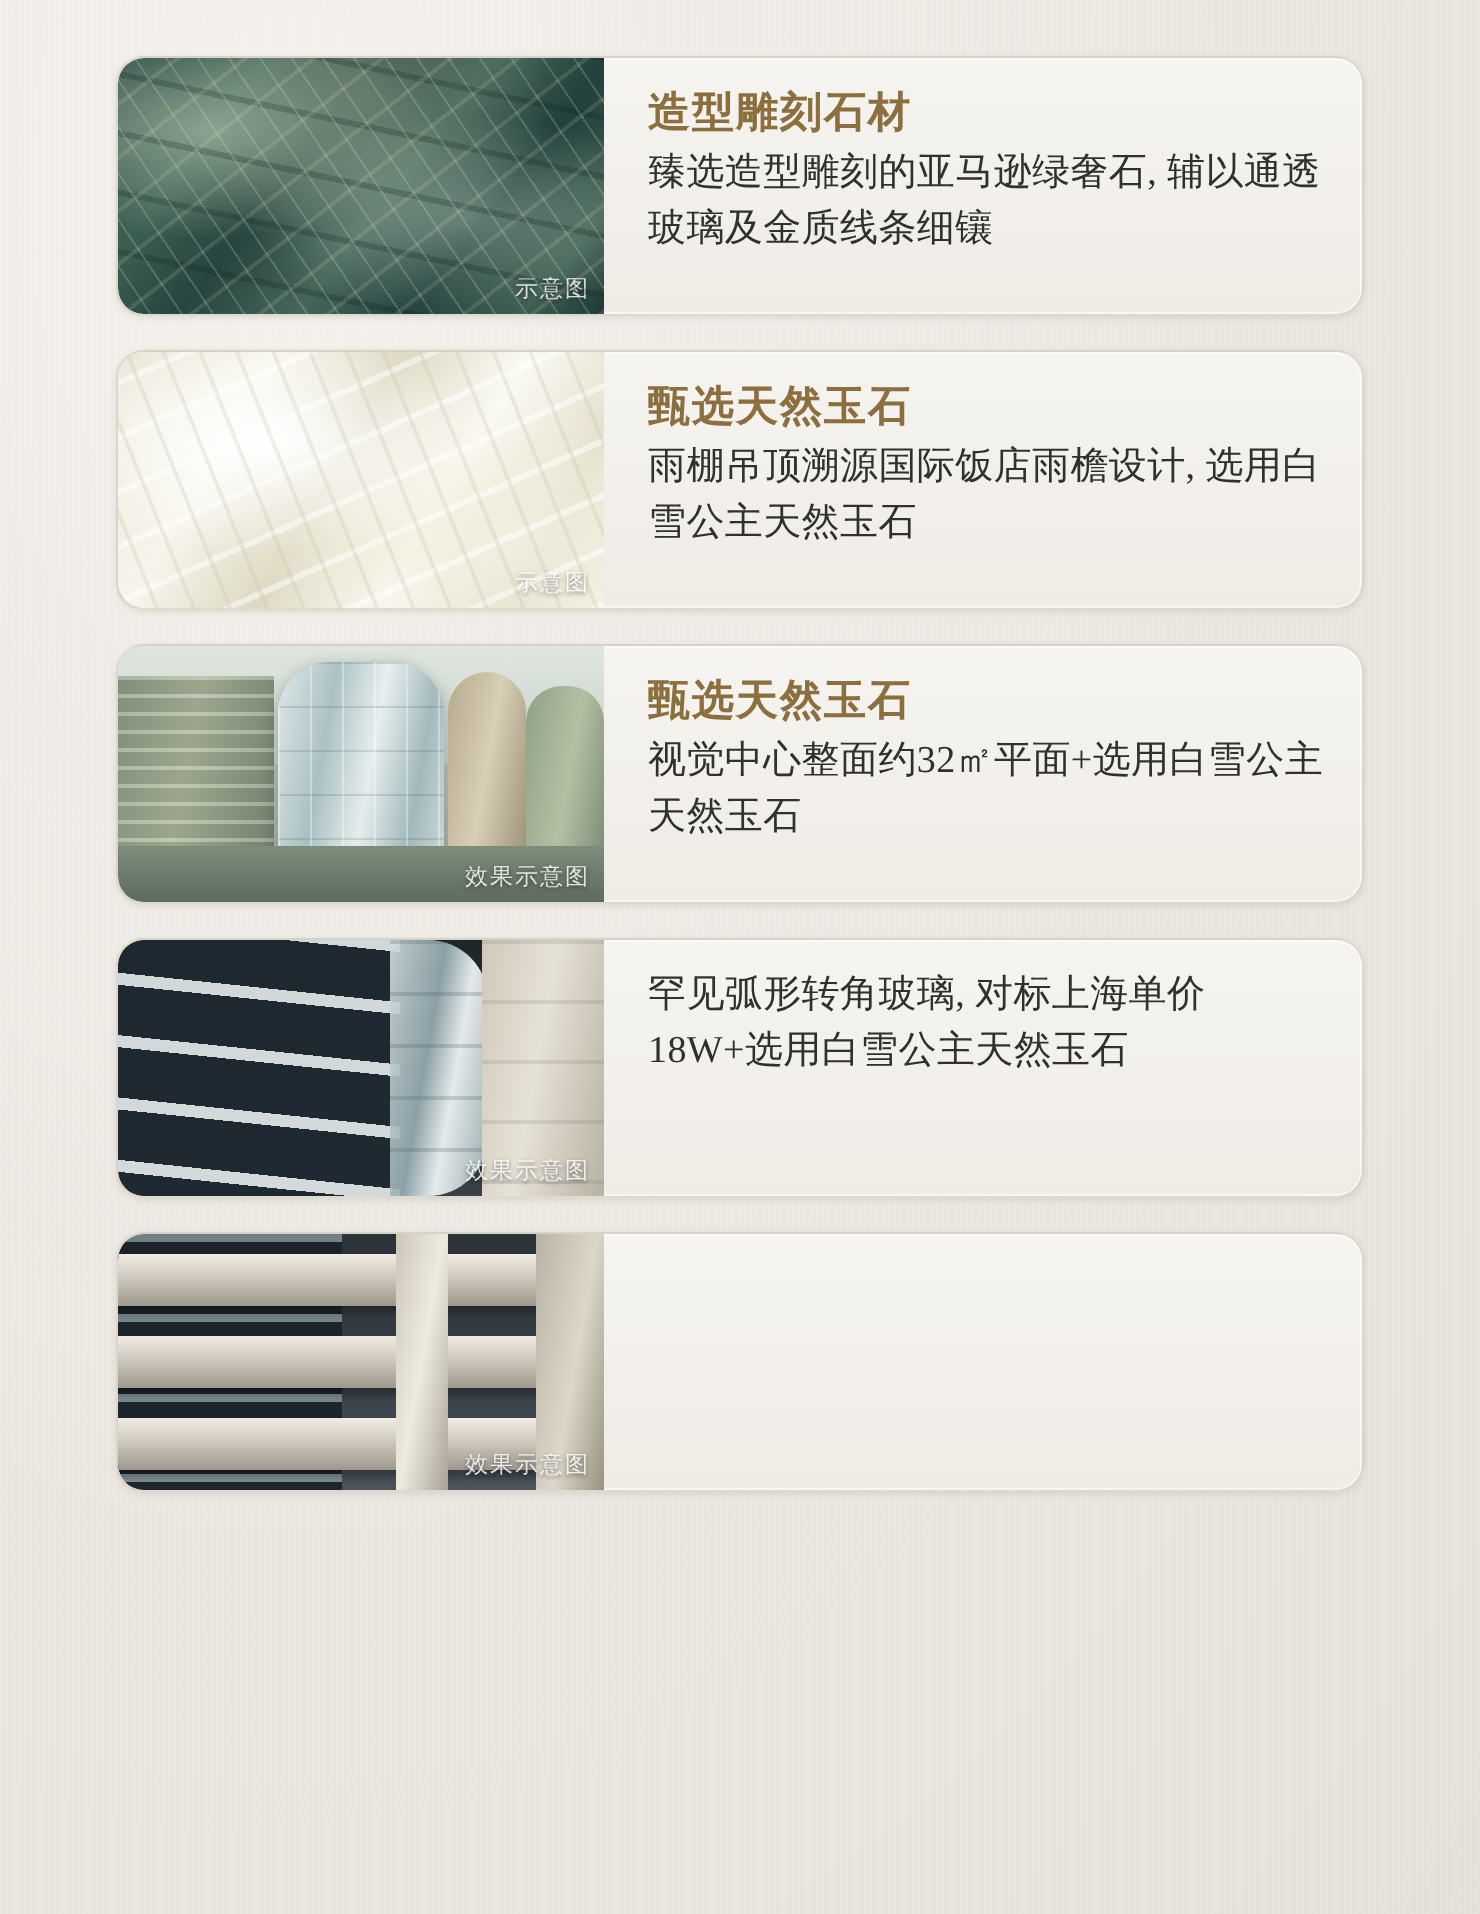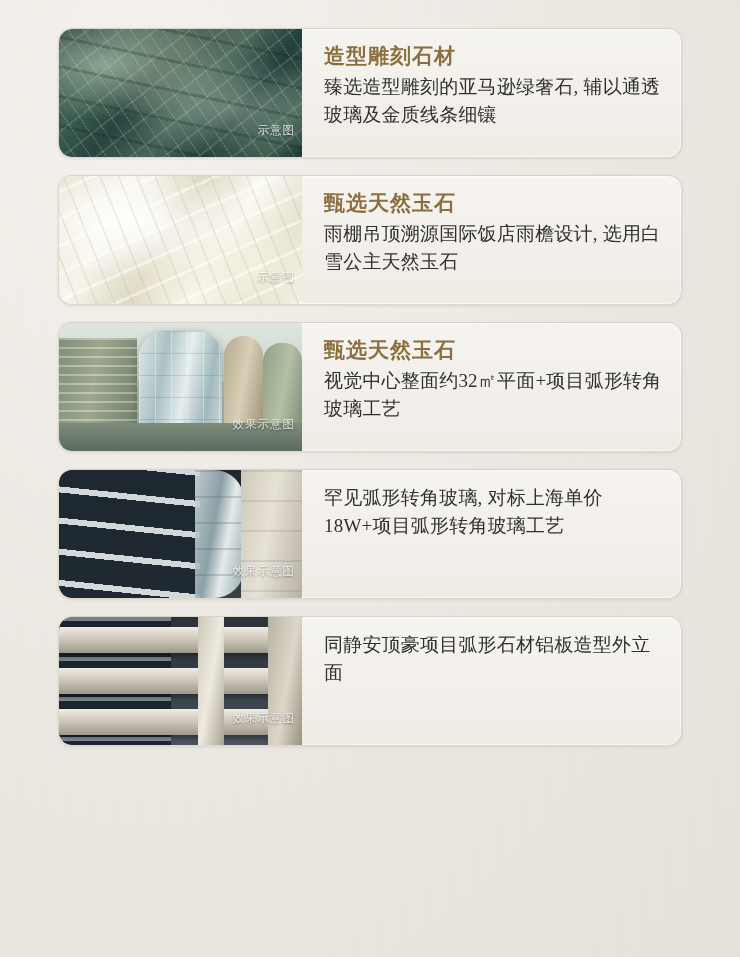--- a/index.html
+++ b/index.html
@@ -87,21 +87,21 @@
   .thumb {
     position: relative;
     width: 243px;
     min-width: 243px;
     border-radius: 13px 0 0 13px;
     overflow: hidden;
   }
   .thumb .caption {
     position: absolute;
     right: 7px;
-    bottom: 19px;
+    bottom: 5px;
     font-size: 11.5px;
     color: rgba(255,255,255,0.82);
     letter-spacing: 1px;
     font-family: Liberation Sans, sans-serif;
     text-shadow: 0 1px 2px rgba(0,0,0,.45);
   }
   .body {
     flex: 1;
     padding: 14px 18px 10px 22px;
     box-sizing: border-box;
@@ -284,45 +284,44 @@
         <span class="sky"></span>
         <span class="left-block"></span>
         <span class="tower"></span>
         <span class="col-r"></span>
         <span class="col-r2"></span>
         <span class="ground"></span>
         <span class="caption">效果示意图</span>
       </div>
       <div class="body">
         <div class="card-title">甄选天然玉石</div>
-        <div class="card-desc">视觉中心整面约32㎡平面+项目弧形转角玻璃工艺</div>
+        <div class="card-desc">视觉中心整面约32㎡平面+选用白雪公主天然玉石</div>
       </div>
     </div>
 
     <div class="card">
       <div class="thumb img-facade">
         <span class="slabs"></span>
         <span class="glass-col"></span>
         <span class="right-wall"></span>
         <span class="caption">效果示意图</span>
       </div>
       <div class="body">
-        <div class="card-desc">罕见弧形转角玻璃, 对标上海单价18W+项目弧形转角玻璃工艺</div>
+        <div class="card-desc">罕见弧形转角玻璃, 对标上海单价18W+选用白雪公主天然玉石</div>
       </div>
     </div>
 
     <div class="card">
       <div class="thumb img-stone">
         <span class="glassdark"></span>
         <span class="band b1"></span>
         <span class="band b2"></span>
         <span class="band b3"></span>
         <span class="pillar"></span>
         <span class="pillar2"></span>
         <span class="caption">效果示意图</span>
       </div>
       <div class="body">
-        <div class="card-desc">同静安顶豪项目弧形石材铝板造型外立面</div>
       </div>
     </div>
 
   </div>
 </div>
 
 </body></html>

